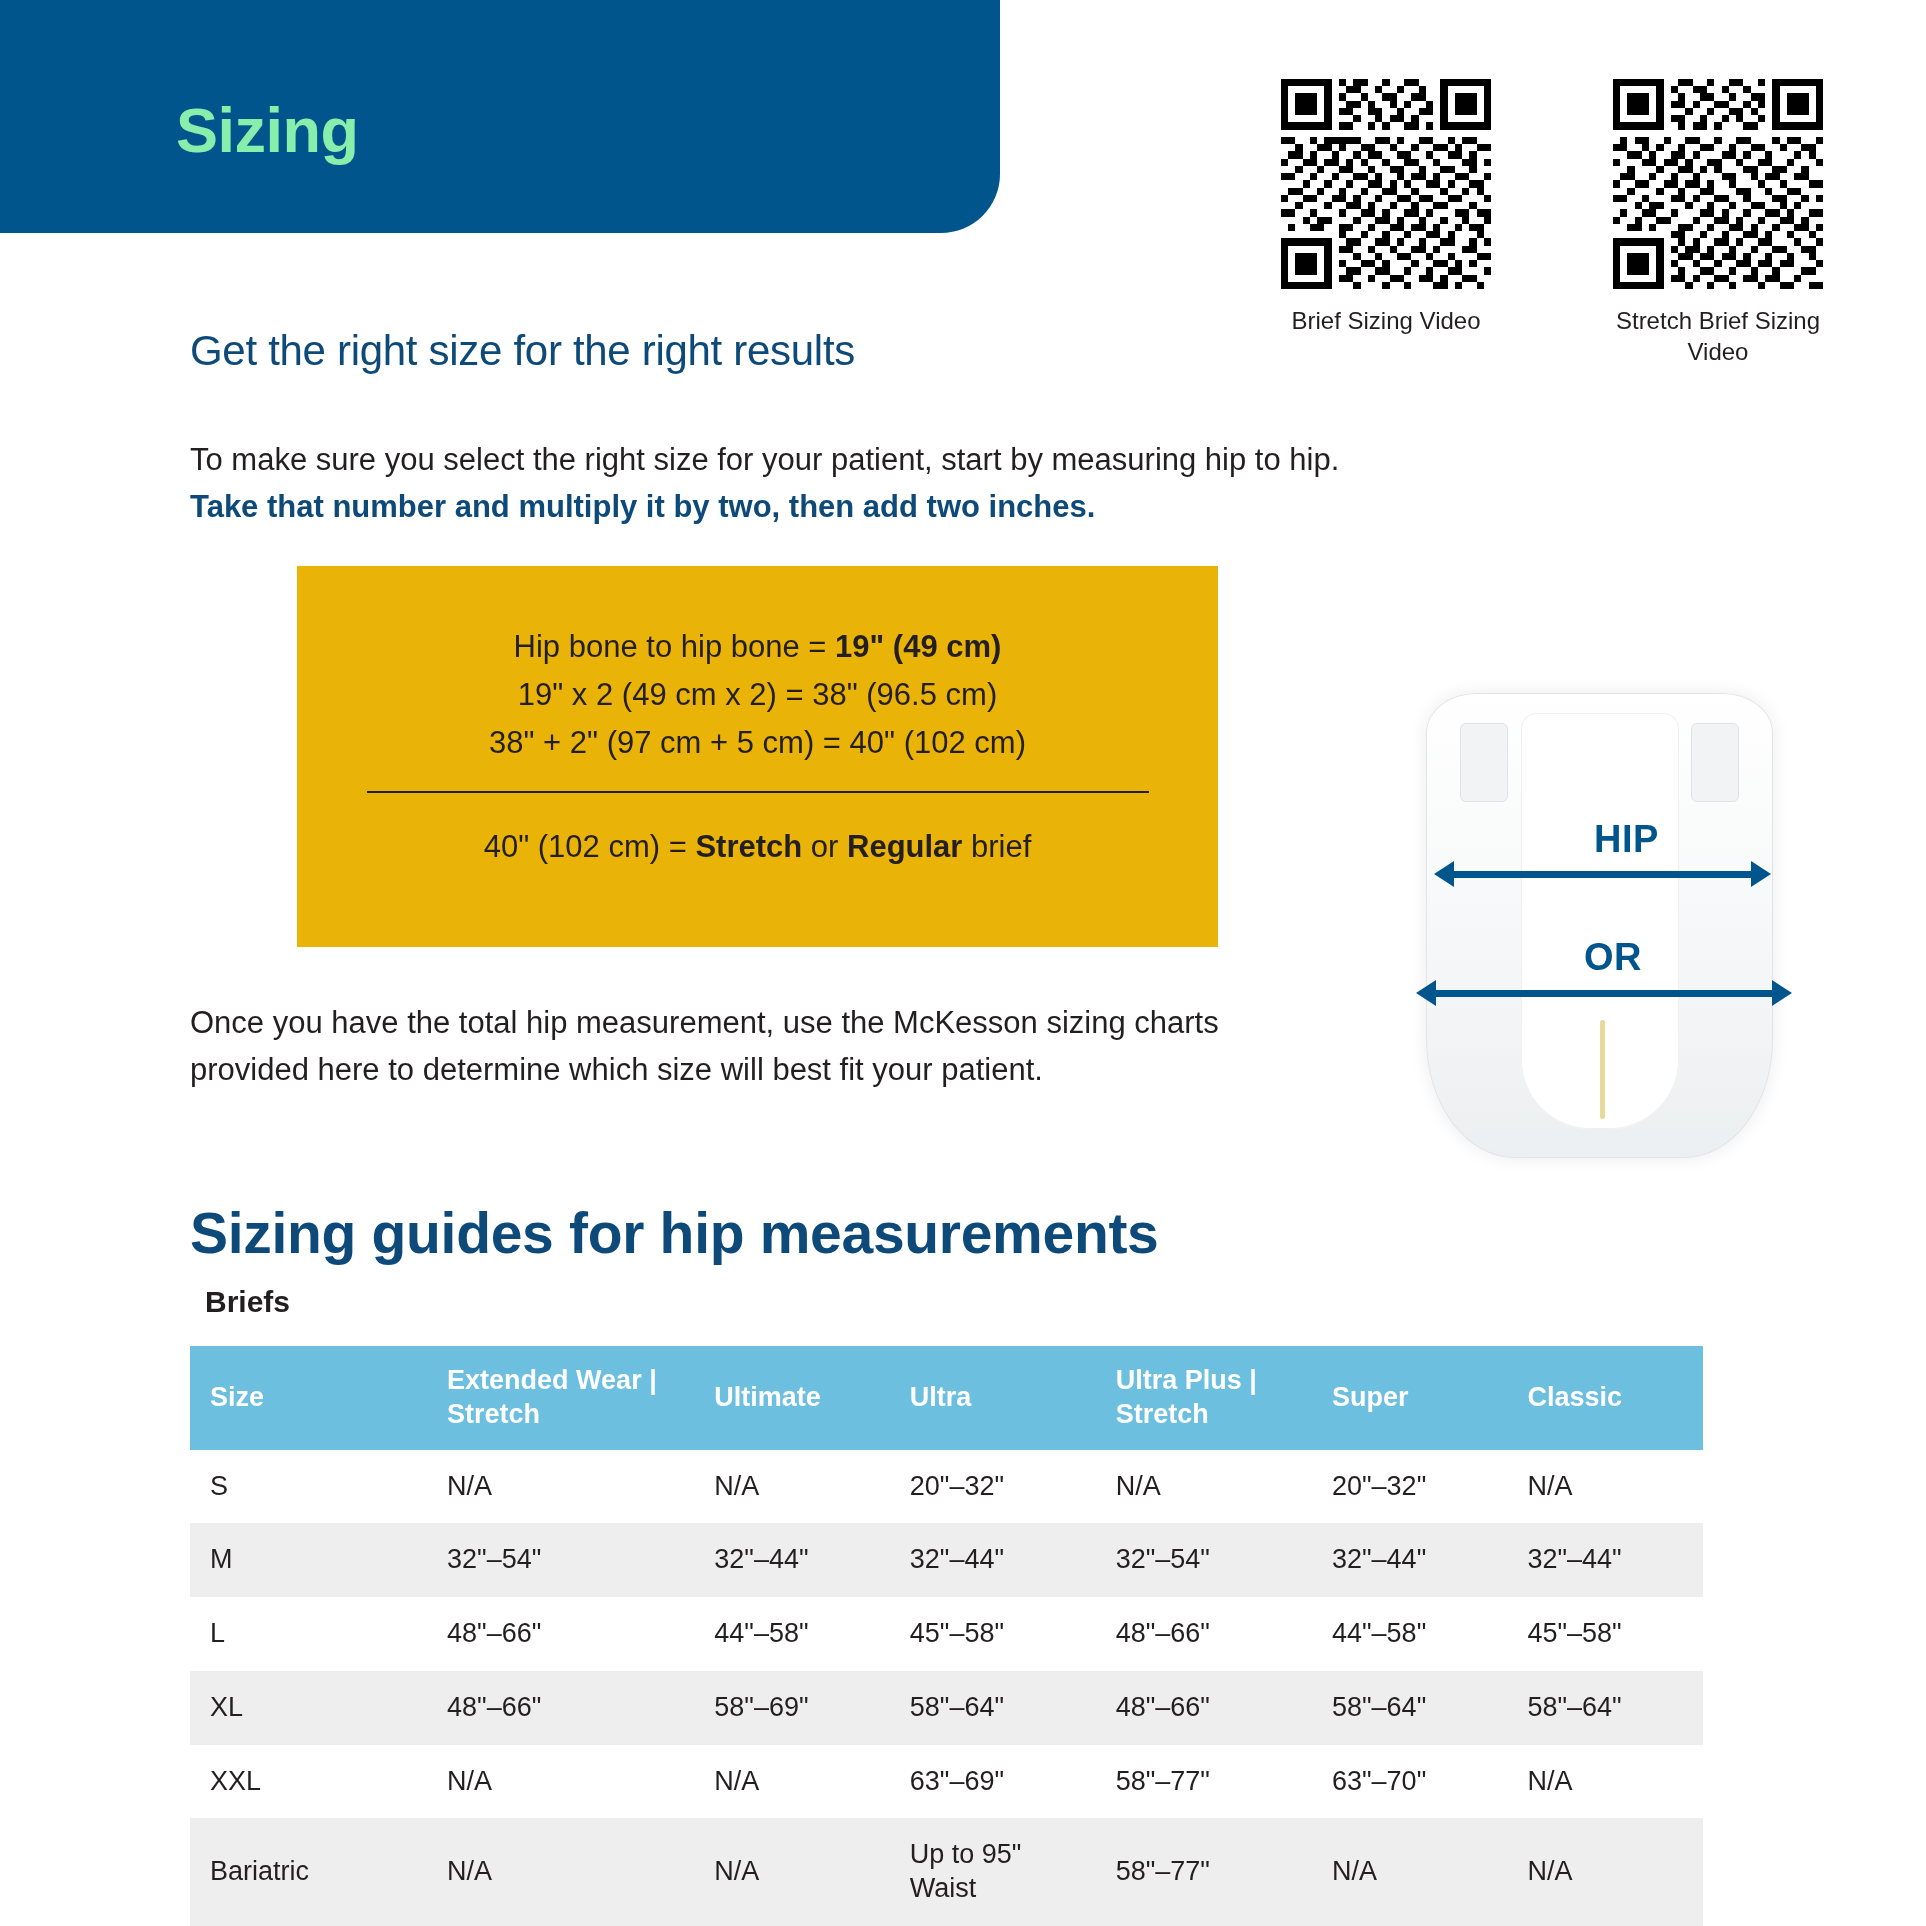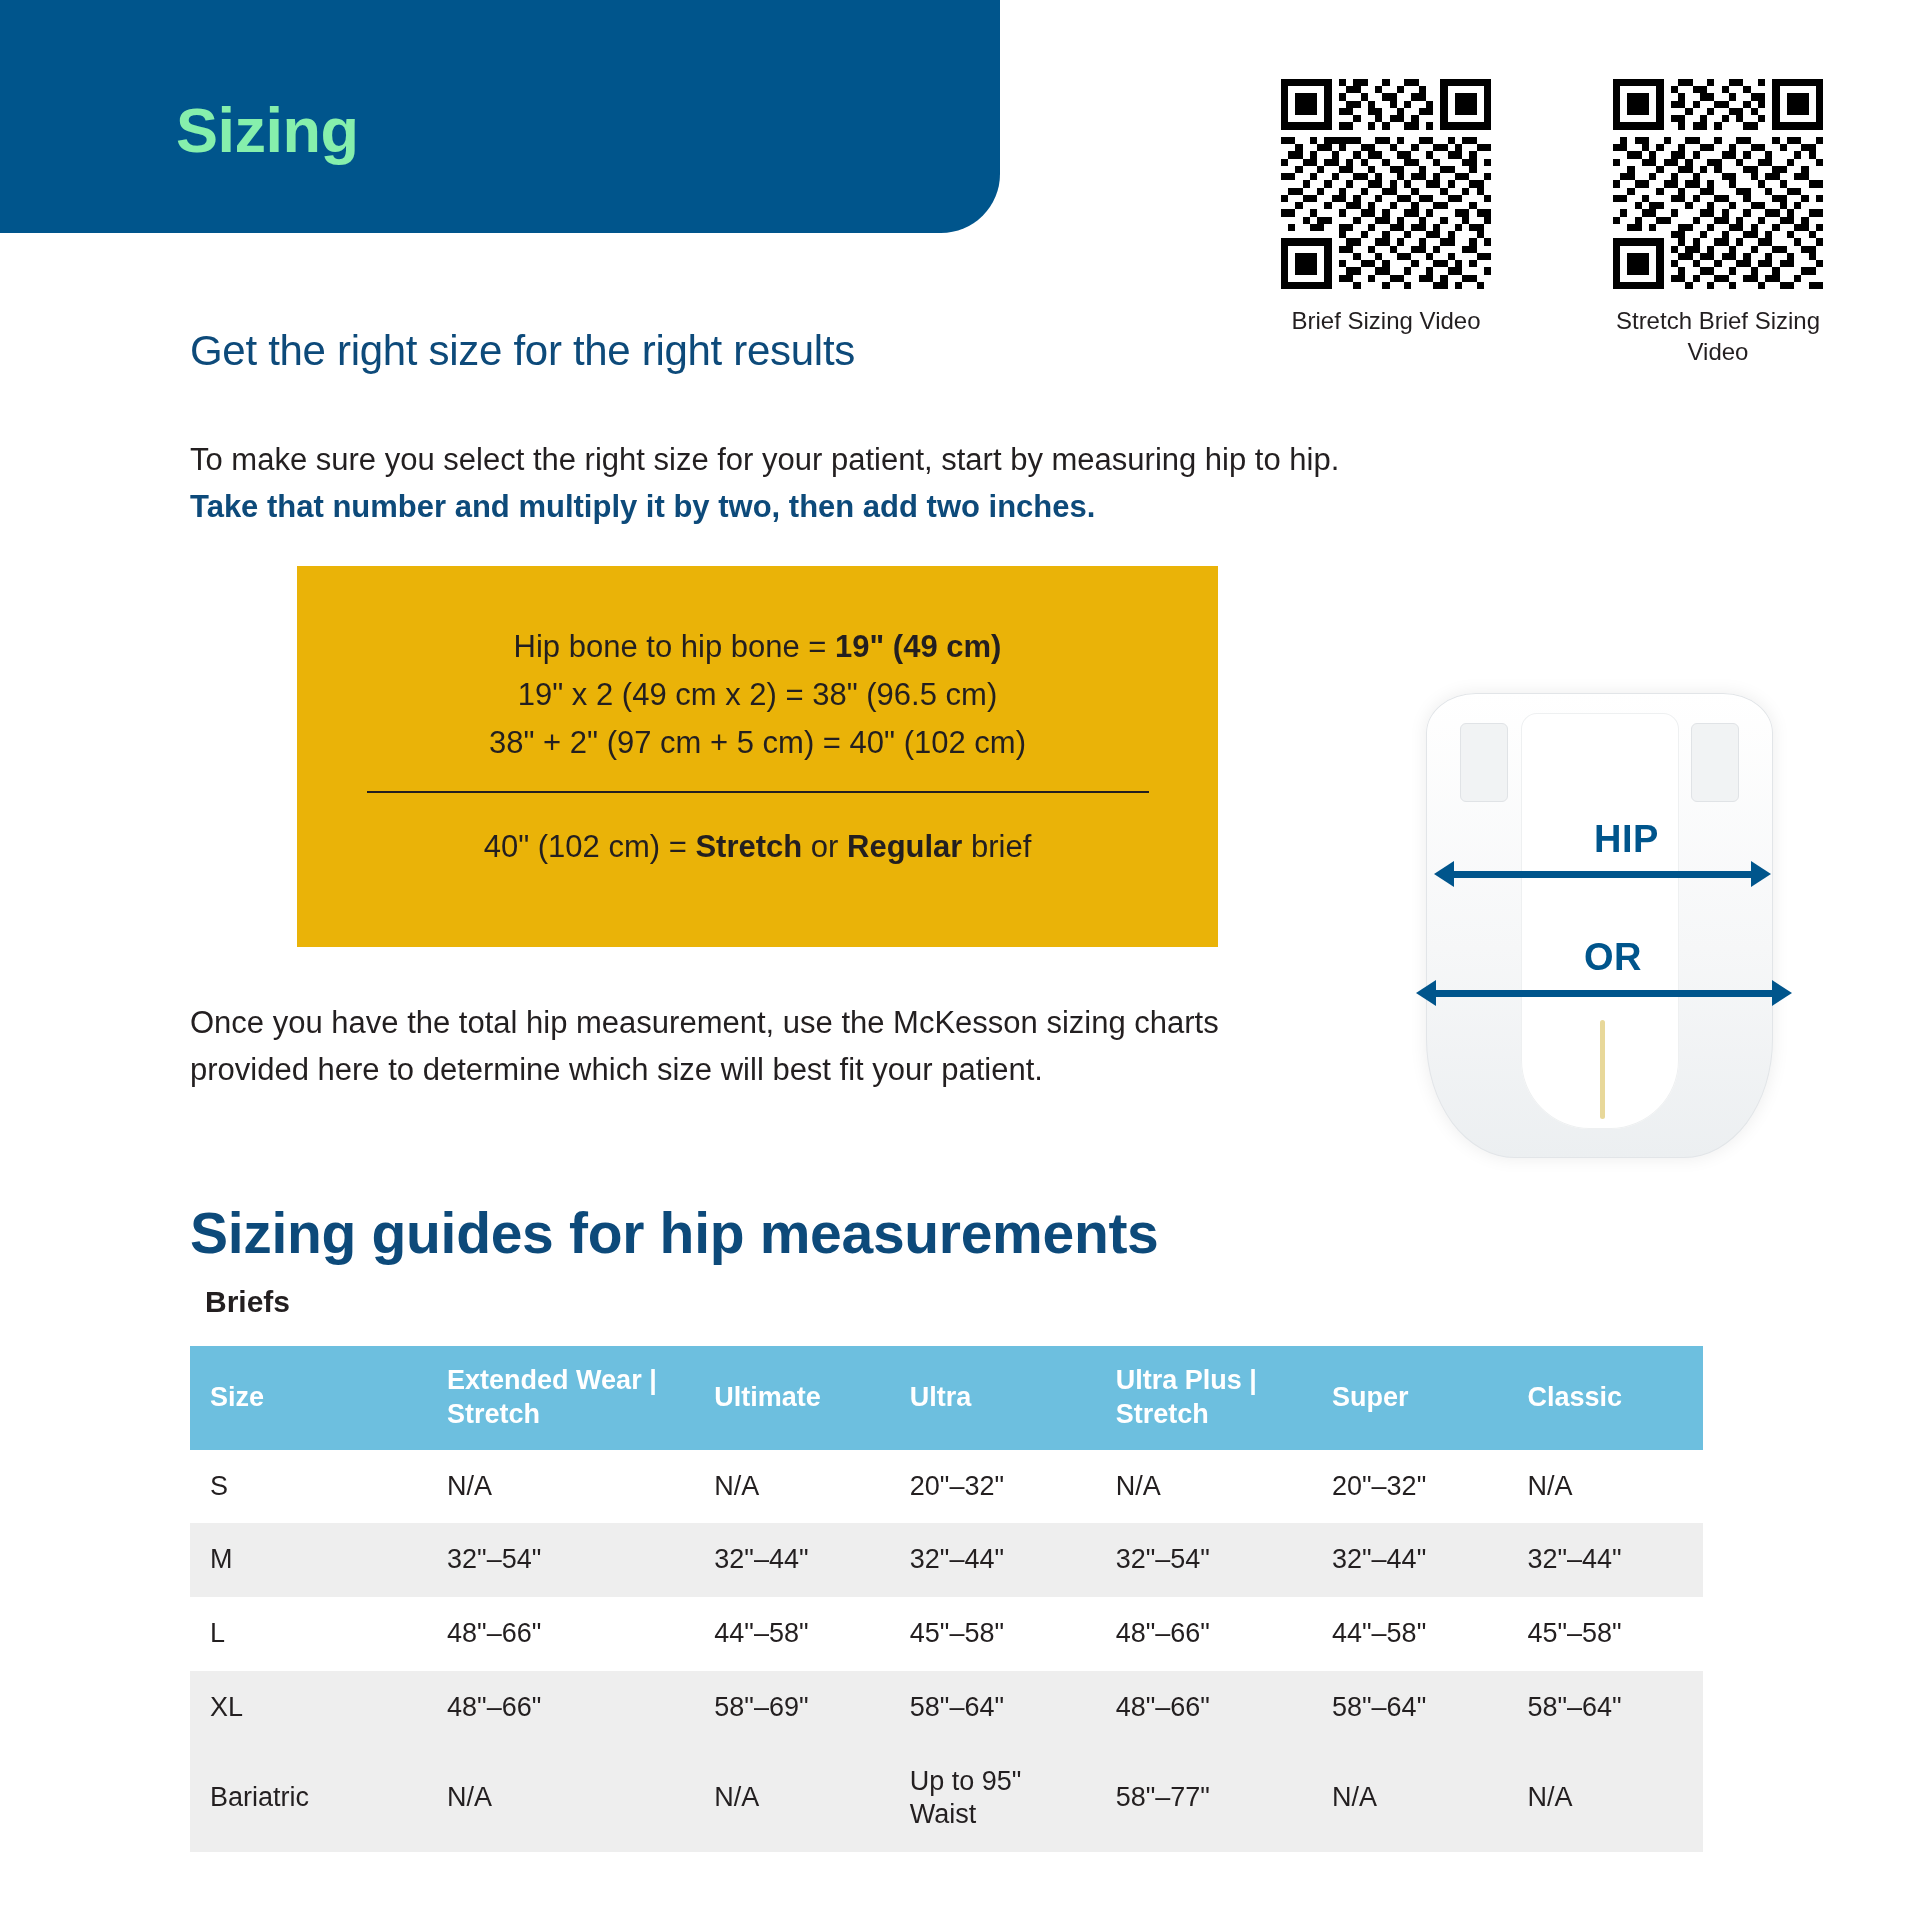--- a/index.html
+++ b/index.html
@@ -798,20 +798,29 @@
     </tr>
     <tr class="even">
       <td>XL</td>
       <td>48"–66"</td>
       <td>58"–69"</td>
       <td>58"–64"</td>
       <td>48"–66"</td>
       <td>58"–64"</td>
       <td>58"–64"</td>
     </tr>
+    <tr class="odd">
+      <td>XXL</td>
+      <td>N/A</td>
+      <td>N/A</td>
+      <td>63"–69"</td>
+      <td>58"–77"</td>
+      <td>63"–70"</td>
+      <td>N/A</td>
+    </tr>
     <tr class="even">
       <td>Bariatric</td>
       <td>N/A</td>
       <td>N/A</td>
       <td>Up to 95" Waist</td>
       <td>58"–77"</td>
       <td>N/A</td>
       <td>N/A</td>
     </tr>
   </tbody>

